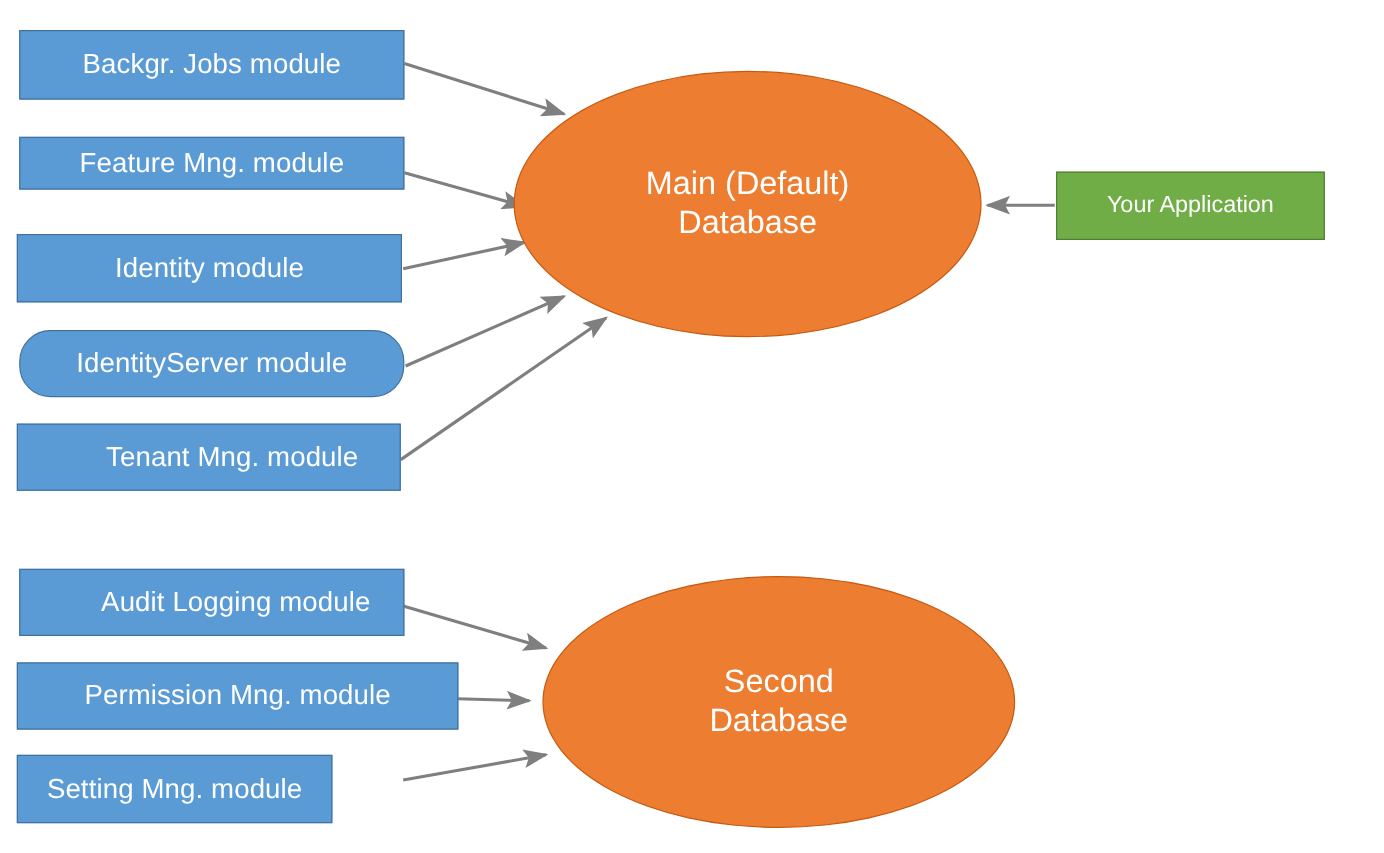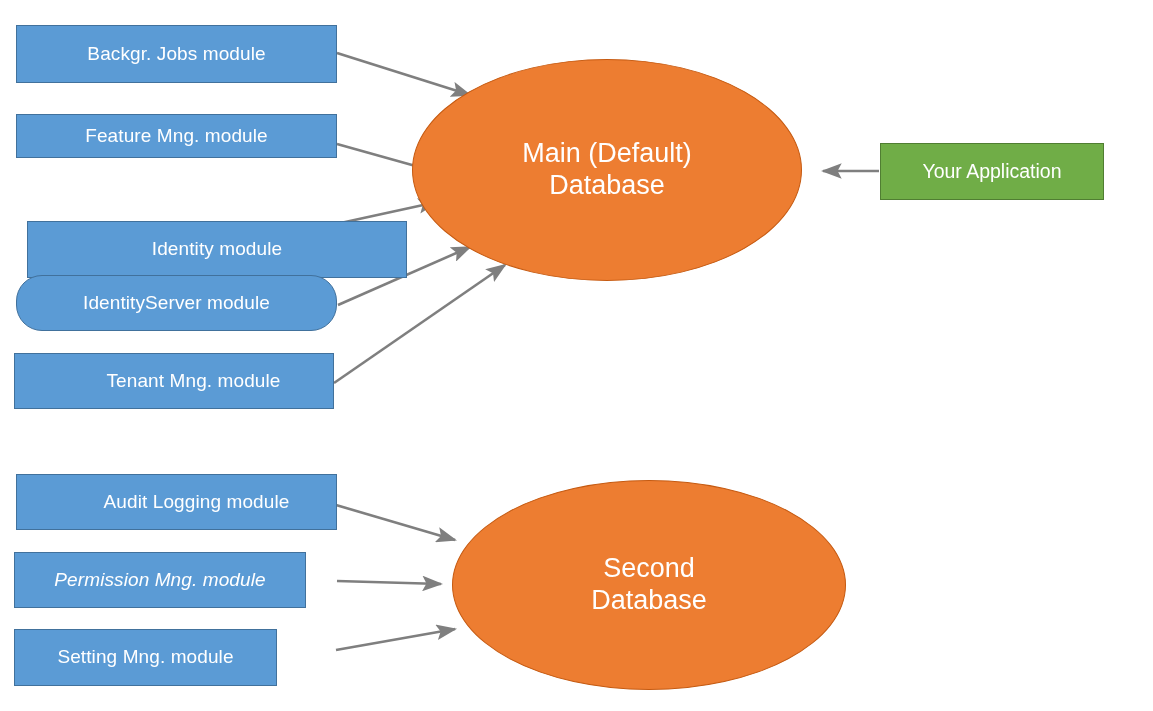--- a/index.html
+++ b/index.html
@@ -31,21 +31,21 @@
     display: flex;
     align-items: center;
     justify-content: center;
     text-align: center;
     color: #ffffff;
     line-height: 1.18;
   }
   .module-box {
     background: #5B9BD5;
     border: 1.5px solid #41719C;
-    font-size: 19px;
+    font-size: 23px;
     letter-spacing: 0.1px;
   }
   .app-box {
     background: #70AD47;
     border: 1.5px solid #507E32;
     font-size: 19.5px;
   }
   .db-ellipse {
     background: #ED7D31;
     border: 1.5px solid #C55A11;
@@ -92,45 +92,45 @@
   </svg>
 
   <div class="node module-box" style="left:16px; top:25px; width:321px; height:58px;">
     <span>Backgr. Jobs module</span>
   </div>
 
   <div class="node module-box" style="left:16px; top:114px; width:321px; height:44px;">
     <span>Feature Mng. module</span>
   </div>
 
-  <div class="node module-box" style="left:27px; top:195px; width:380px; height:57px;margin-top:26px;">
+  <div class="node module-box" style="left:14px; top:195px; width:321px; height:57px;">
     <span>Identity module</span>
   </div>
 
   <div class="node module-box" style="left:16px; top:275px; width:321px; height:56px;border-radius:26px;">
     <span>IdentityServer module</span>
   </div>
 
   <div class="node module-box" style="left:14px; top:353px; width:320px; height:56px;padding-left:39px;">
     <span>Tenant Mng. module</span>
   </div>
 
   <div class="node module-box" style="left:16px; top:474px; width:321px; height:56px;padding-left:40px;">
     <span>Audit Logging module</span>
   </div>
 
-  <div class="node module-box" style="left:14px; top:552px; width:292px; height:56px;font-style:italic;">
+  <div class="node module-box" style="left:14px; top:552px; width:368px; height:56px;">
     <span>Permission Mng. module</span>
   </div>
 
   <div class="node module-box" style="left:14px; top:629px; width:263px; height:57px;">
     <span>Setting Mng. module</span>
   </div>
 
-  <div class="node db-ellipse" style="left:412px; top:59px; width:390px; height:222px;">
+  <div class="node db-ellipse" style="left:428px; top:59px; width:390px; height:222px;">
     <span class="db-label">
       <span>Main (Default)</span>
       <span>Database</span>
     </span>
   </div>
 
   <div class="node db-ellipse" style="left:452px; top:480px; width:394px; height:210px;">
     <span class="db-label">
       <span>Second</span>
       <span>Database</span>

